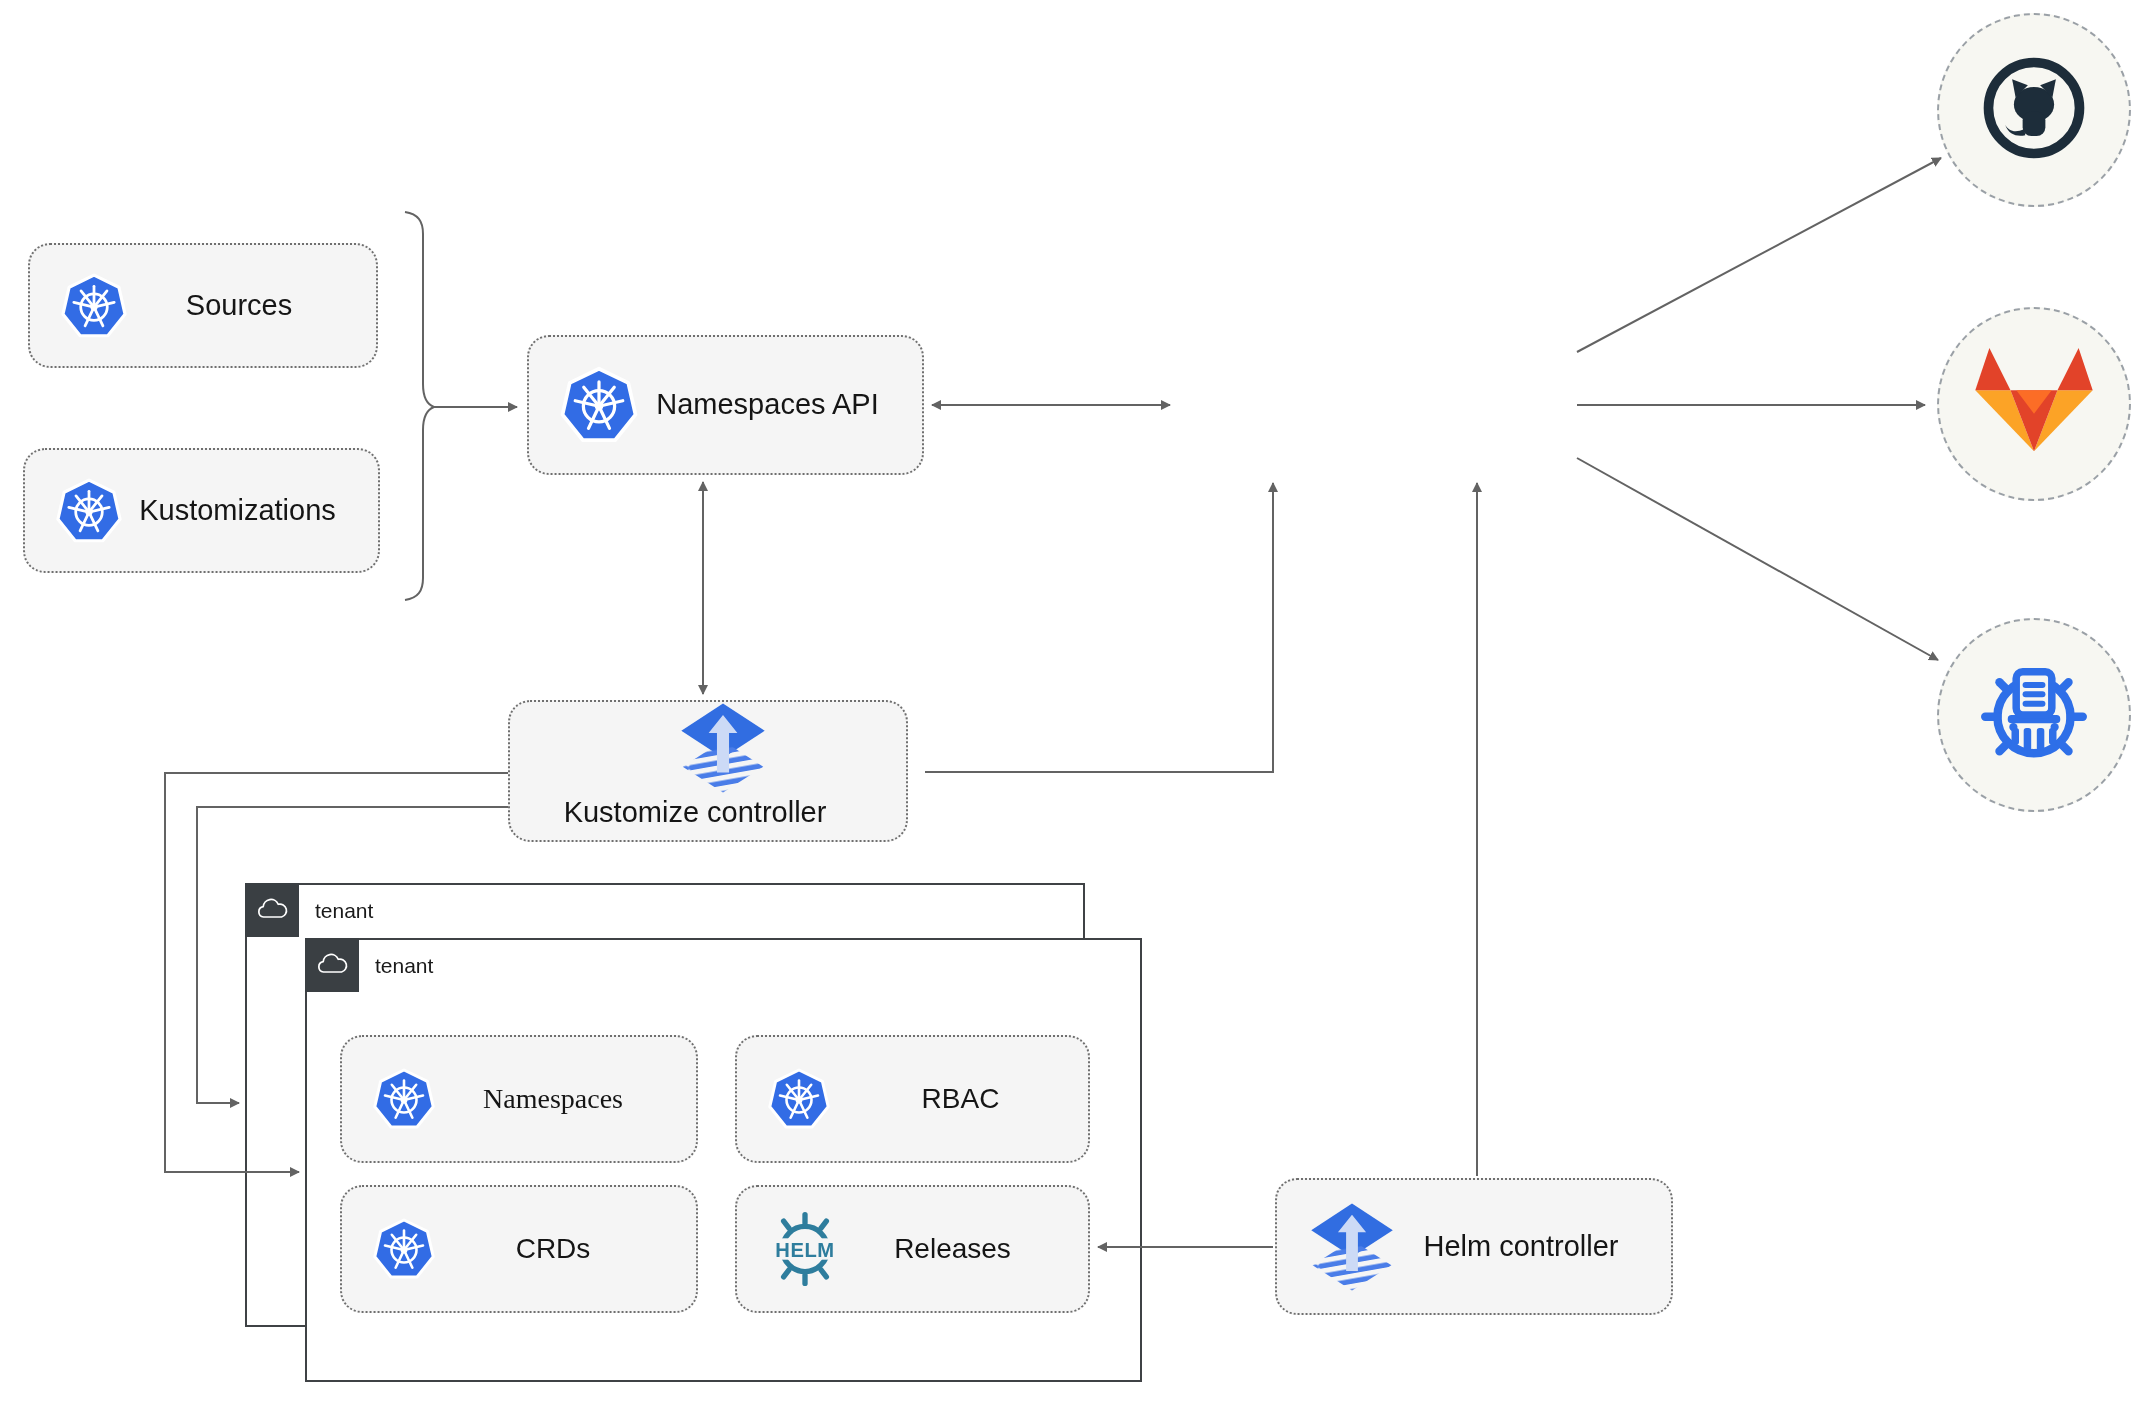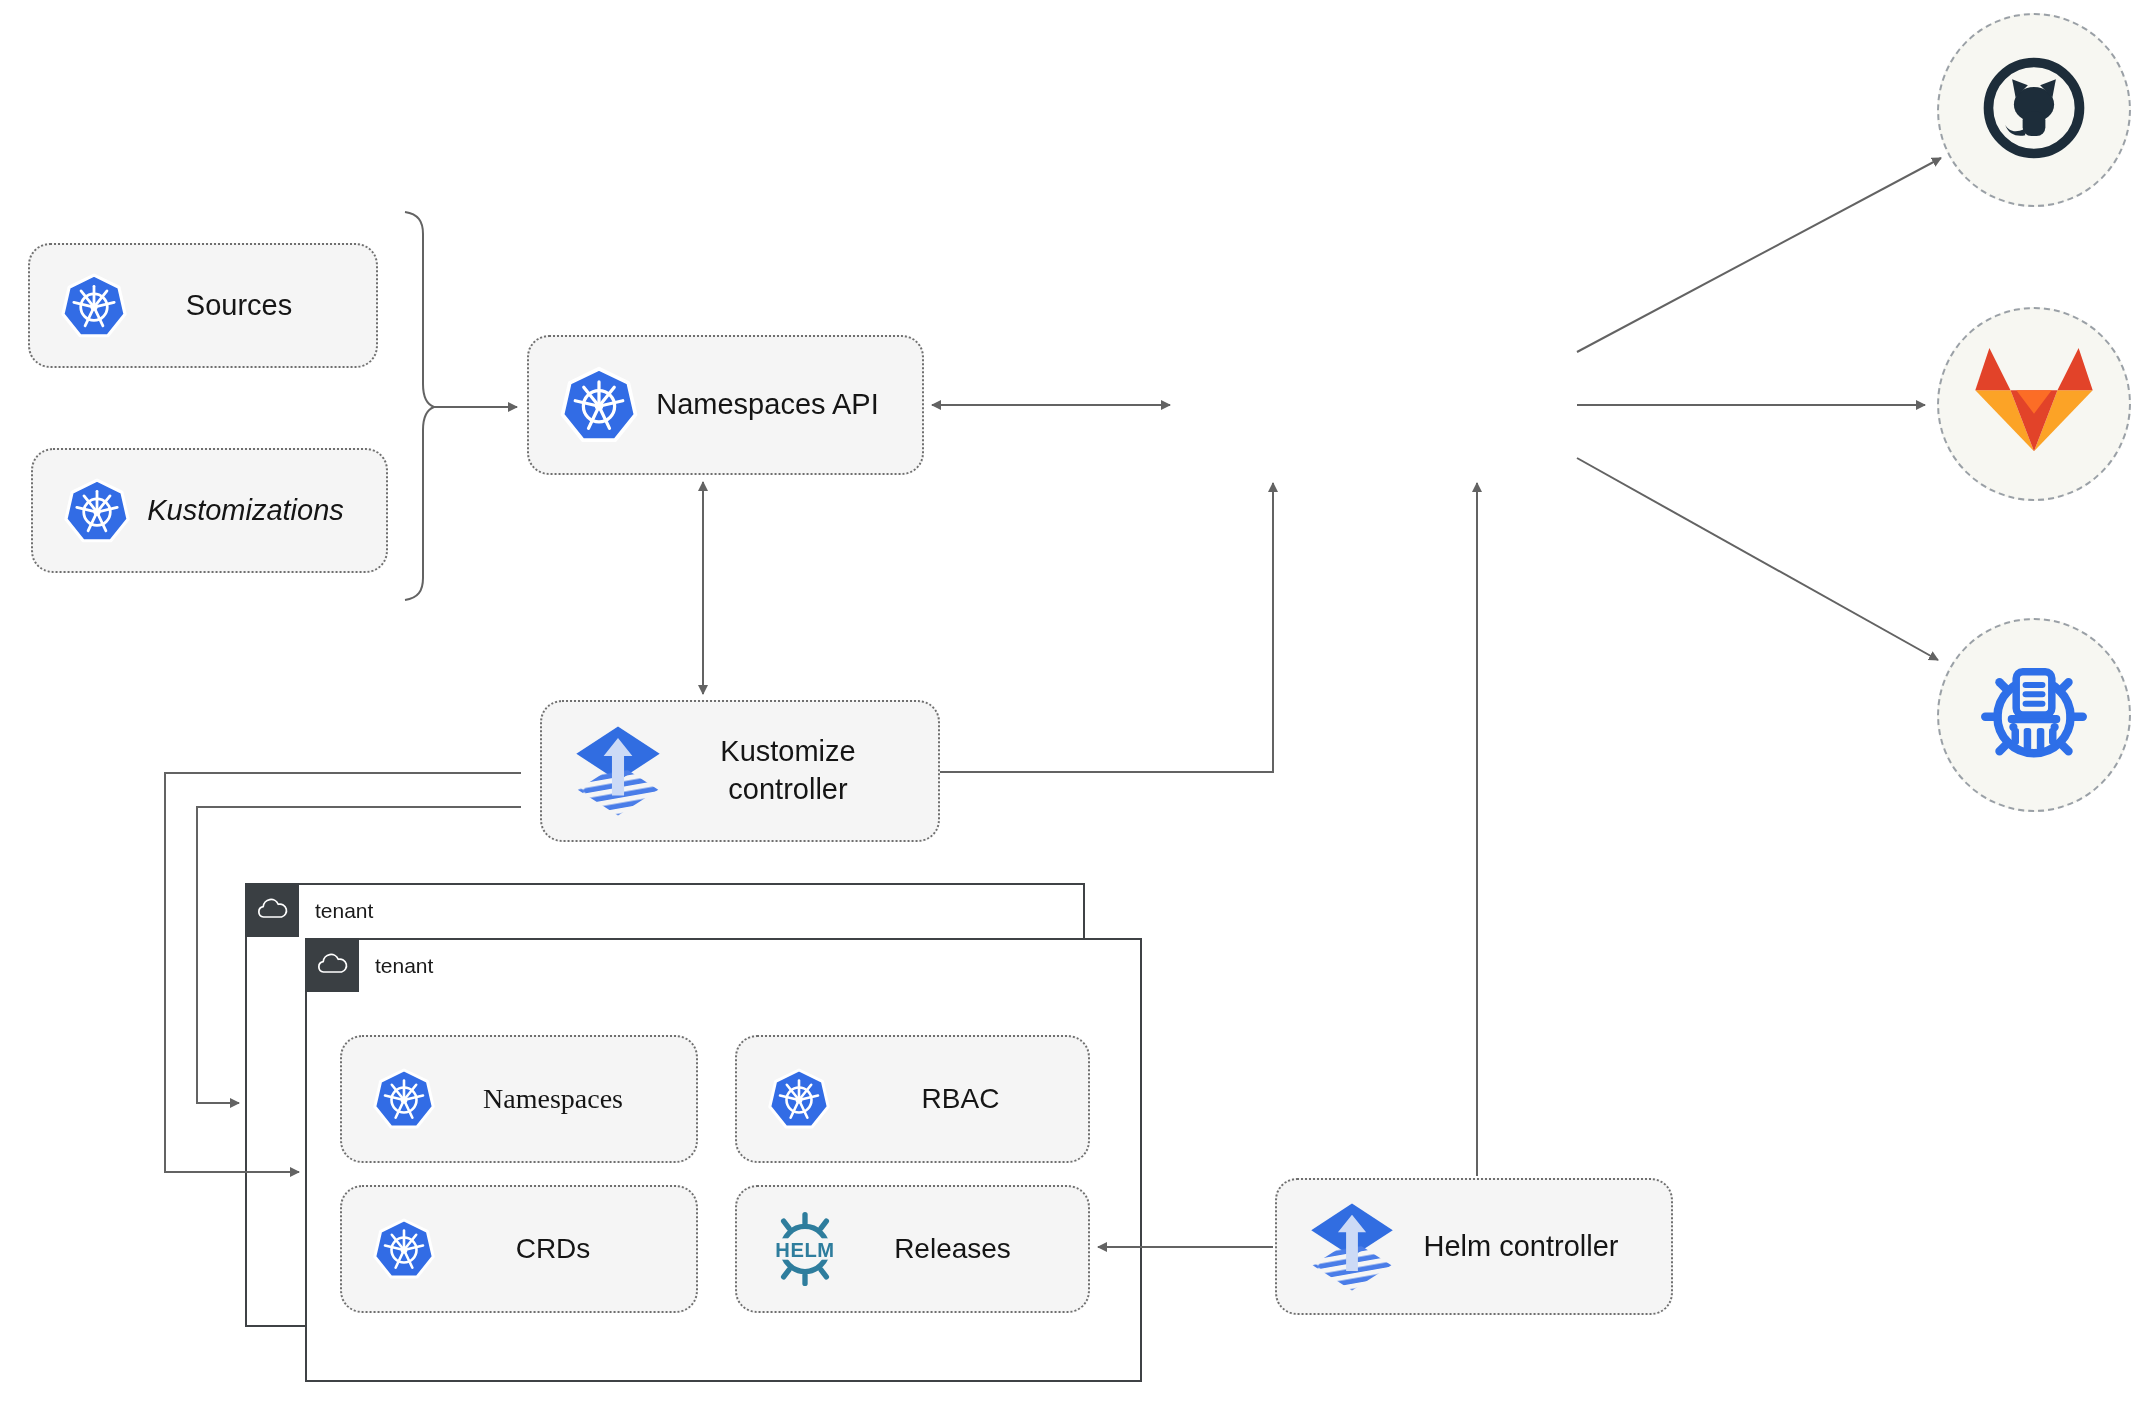--- a/index.html
+++ b/index.html
@@ -109,21 +109,21 @@
           <line x1="32" y1="33" x2="23.6" y2="50.7"></line>
             <line x1="32" y1="33" x2="13" y2="28.6"></line>
           <line x1="32" y1="33" x2="19.8" y2="17.8"></line>
         </g>
         <circle cx="32" cy="33" r="3.4" fill="#ffffff"></circle>
       </svg>
     </span>
     <span class="lbl">Sources</span>
   </div>
 
-  <div class="node" style="left:31px;top:448px;width:357px;height:125px;font-style:italic;">
+  <div class="node" style="left:23px;top:448px;width:357px;height:125px;">
     <span class="icon">
       <svg width="68" height="68" viewBox="0 0 64 64">
         <polygon points="32,3 55.4,14.3 61.2,39.7 45,60 19,60 2.8,39.7 8.6,14.3" fill="#326ce5" stroke="#ffffff" stroke-width="3" stroke-linejoin="round"></polygon>
         <circle cx="32" cy="33" r="12.5" fill="none" stroke="#ffffff" stroke-width="2.6"></circle>
         <g stroke="#ffffff" stroke-width="2.6" stroke-linecap="round">
           <line x1="32" y1="33" x2="32" y2="13.5"></line>
             <line x1="32" y1="33" x2="44.2" y2="17.8"></line>
           <line x1="32" y1="33" x2="51" y2="28.6"></line>
             <line x1="32" y1="33" x2="40.4" y2="50.7"></line>
           <line x1="32" y1="33" x2="23.6" y2="50.7"></line>
@@ -150,21 +150,21 @@
             <line x1="32" y1="33" x2="13" y2="28.6"></line>
           <line x1="32" y1="33" x2="19.8" y2="17.8"></line>
         </g>
         <circle cx="32" cy="33" r="3.4" fill="#ffffff"></circle>
       </svg>
     </span>
     <span class="lbl">Namespaces API</span>
   </div>
 
 
-  <div class="node" style="left:540px;top:700px;width:400px;height:142px;">
+  <div class="node" style="left:508px;top:700px;width:400px;height:142px;flex-direction:column;">
     <span class="icon">
       <svg width="92" height="92" viewBox="0 0 64 64">
         <polygon points="32,1 61,20 32,39 3,20" fill="#316de1"></polygon>
         <polygon points="32,27 60,45 32,63 4,45" fill="url(#fluxStripes)"></polygon>
         <polygon points="32,9 42,21.5 36.2,21.5 36.2,49 27.8,49 27.8,21.5 22,21.5" fill="#ccdaf6"></polygon>
       </svg>
     </span>
     <span class="lbl">Kustomize controller</span>
   </div>
 

